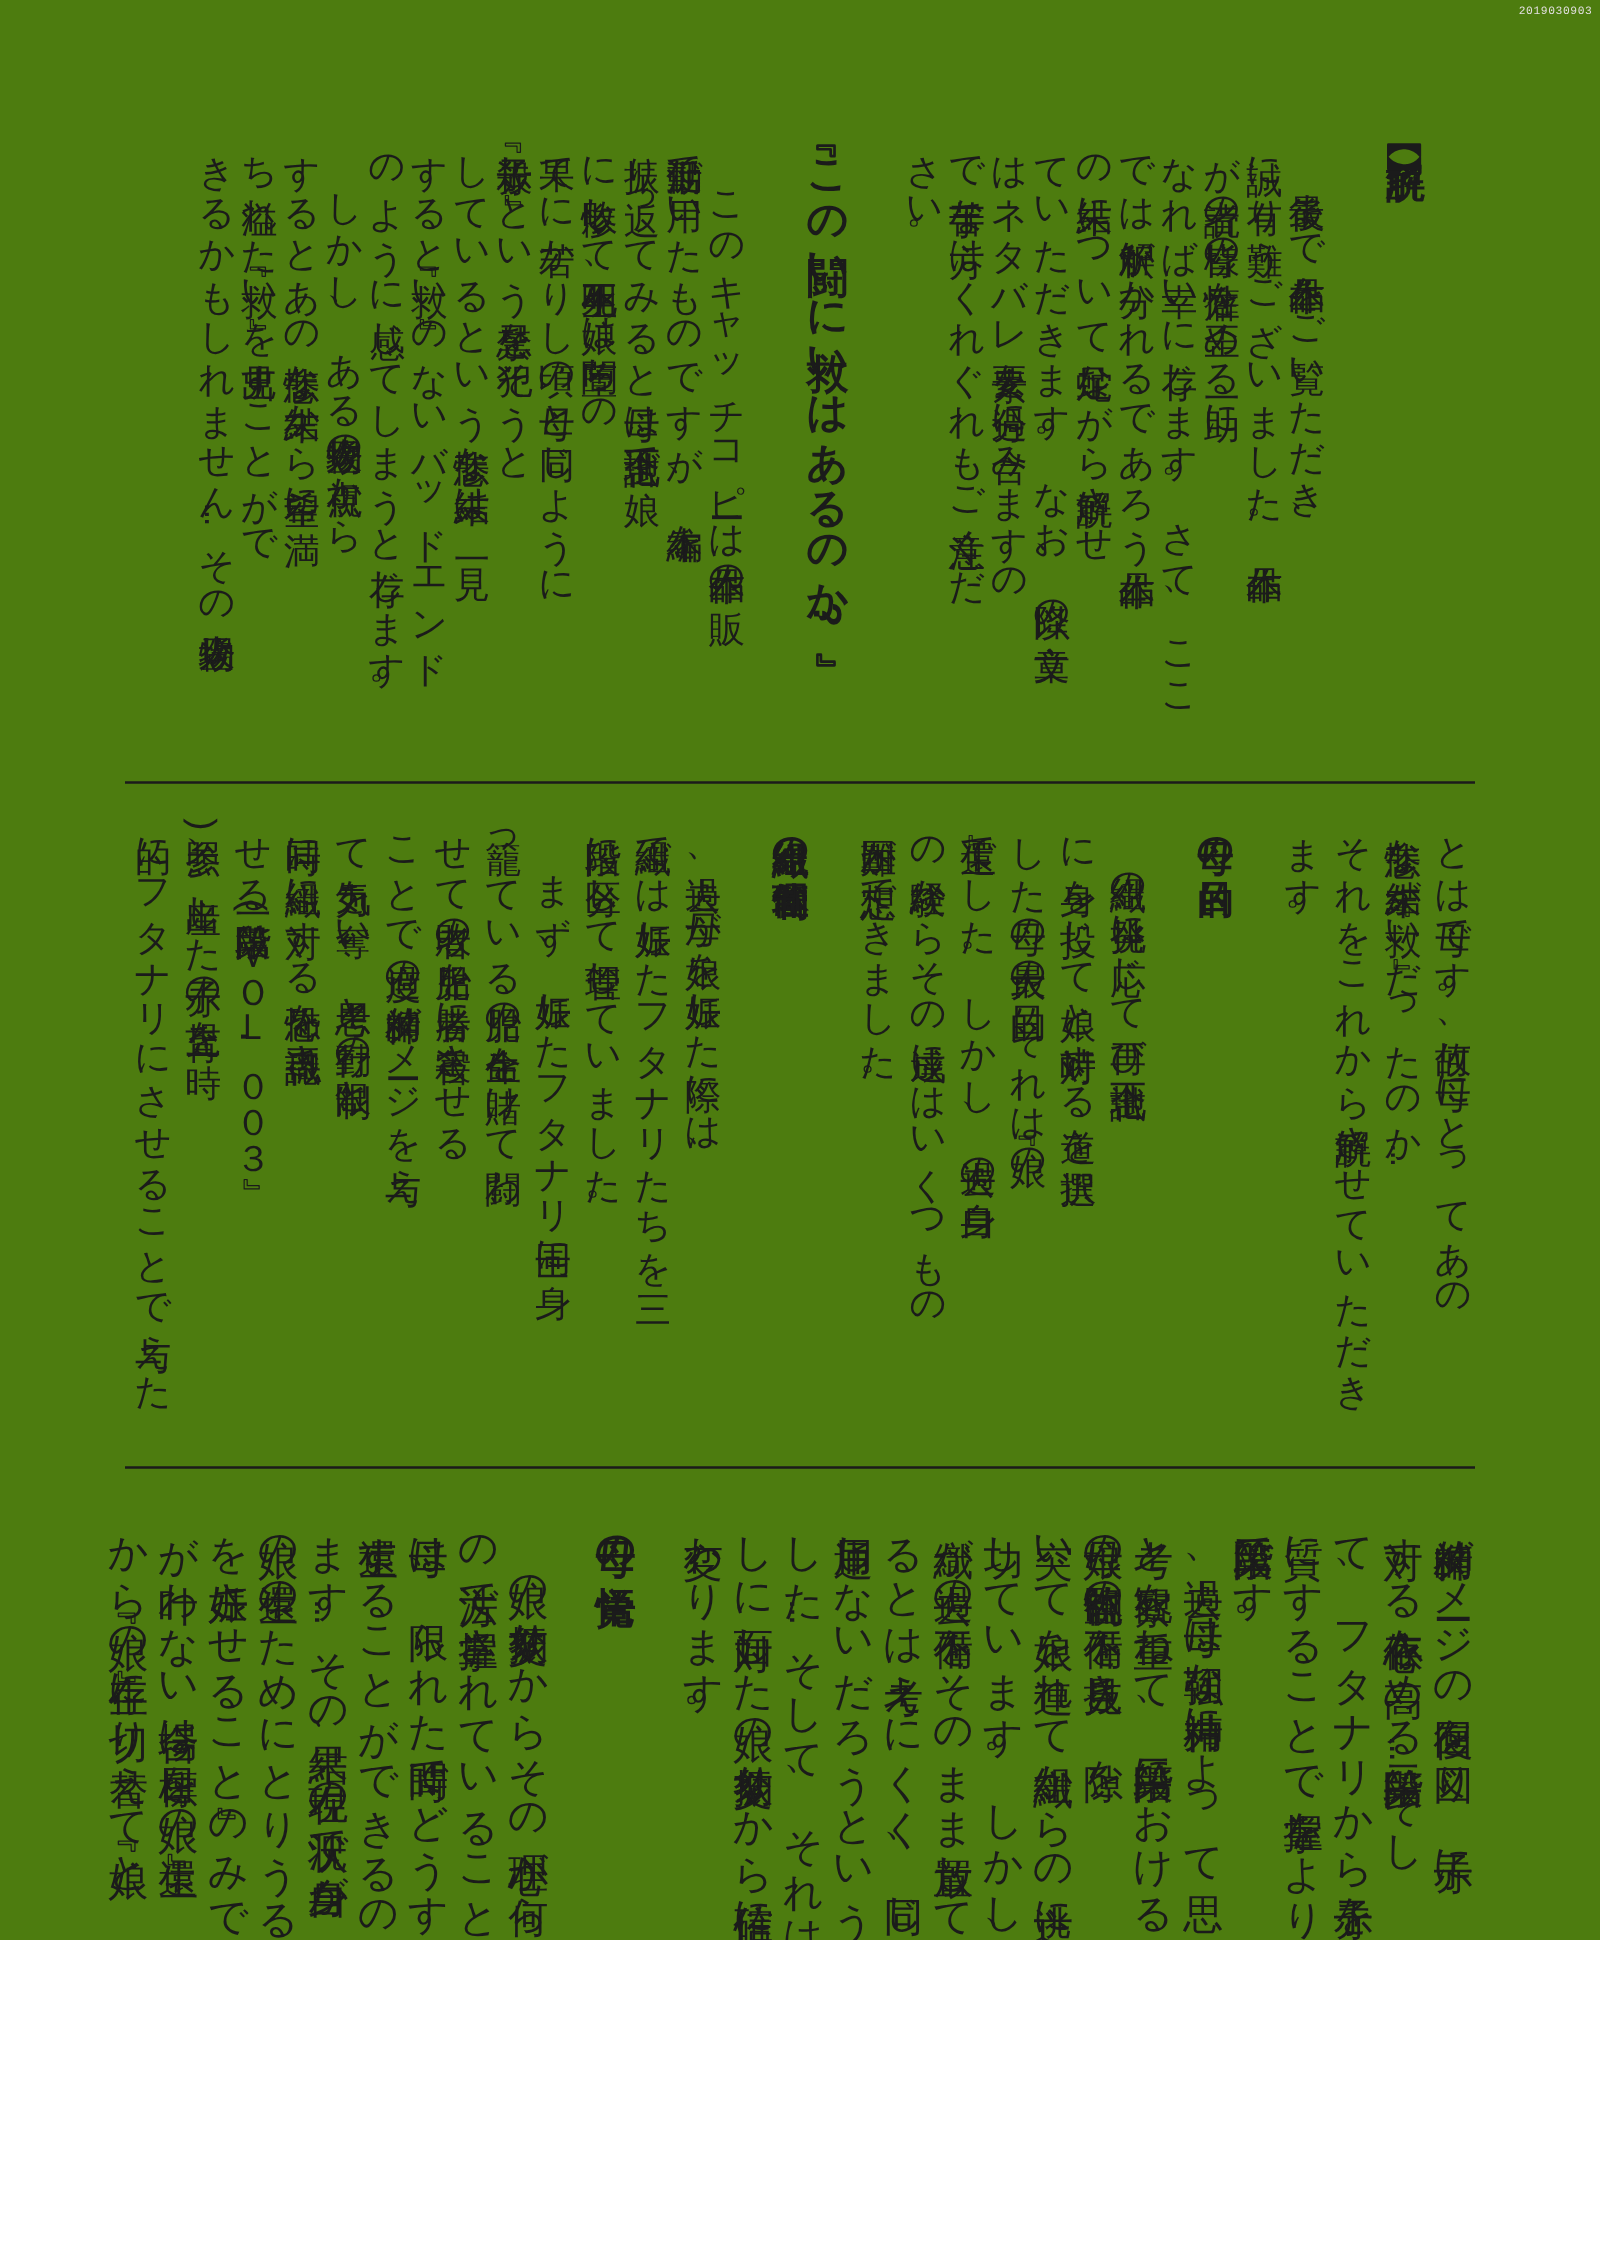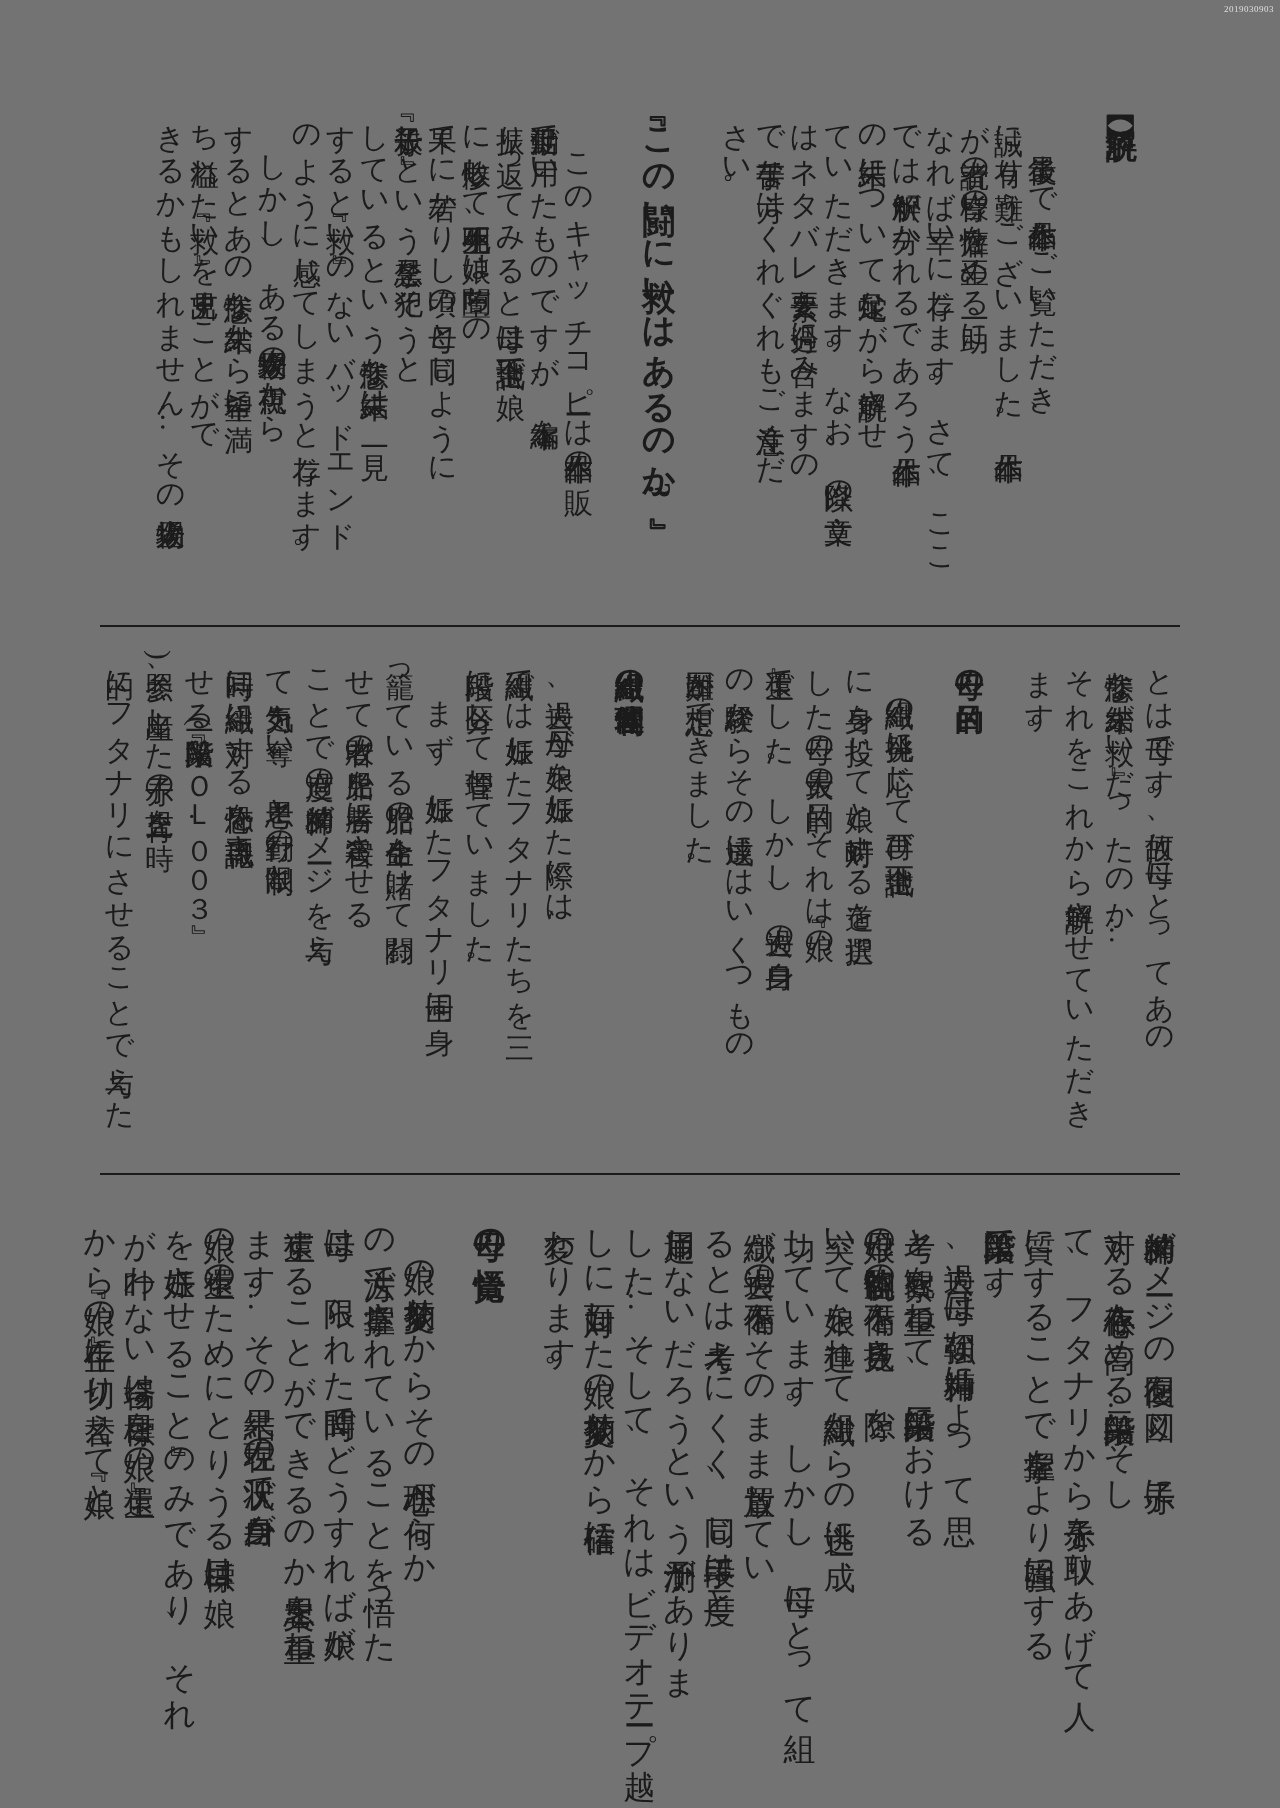--- a/index.html
+++ b/index.html
@@ -1,22 +1,22 @@
 <!DOCTYPE html>
 <html><head>
 <meta charset="utf-8">
 <style>
   html, body { margin: 0; padding: 0; background: #ffffff; }
   .page {
     position: relative;
     width: 1280px;
-    height: 1808px;
-    background: #737373;
+    height: 1552px;
+    background: #4d7c0f;
     overflow: hidden;
-    font-family: Liberation Serif, serif;
+    font-family: Liberation Mono, monospace;
     color: #1b1b1b;
   }
   .watermark {
     position: absolute;
     top: 4px;
     right: 6px;
     font-size: 9px;
     letter-spacing: 0.5px;
     color: #e2dfdf;
   }

